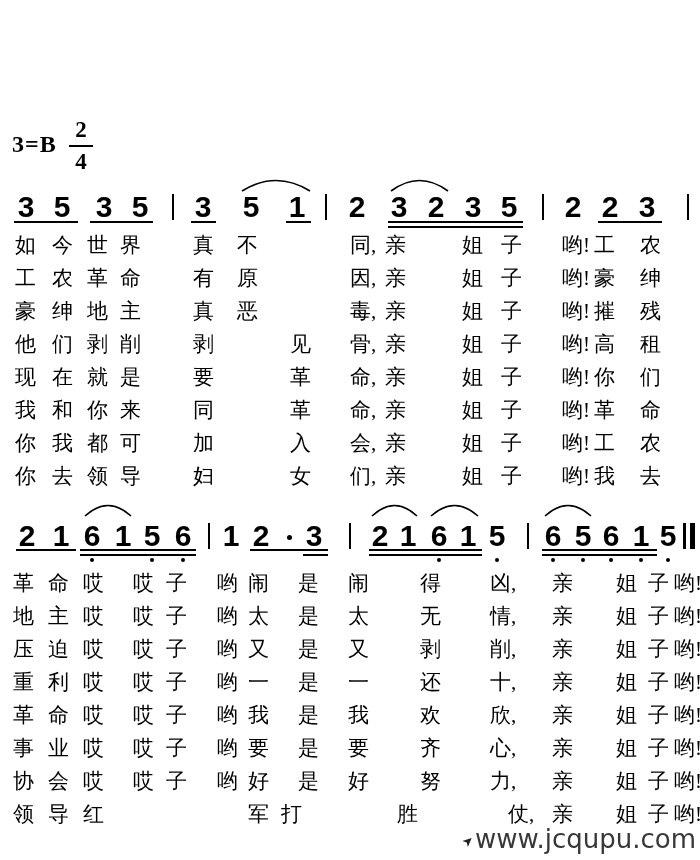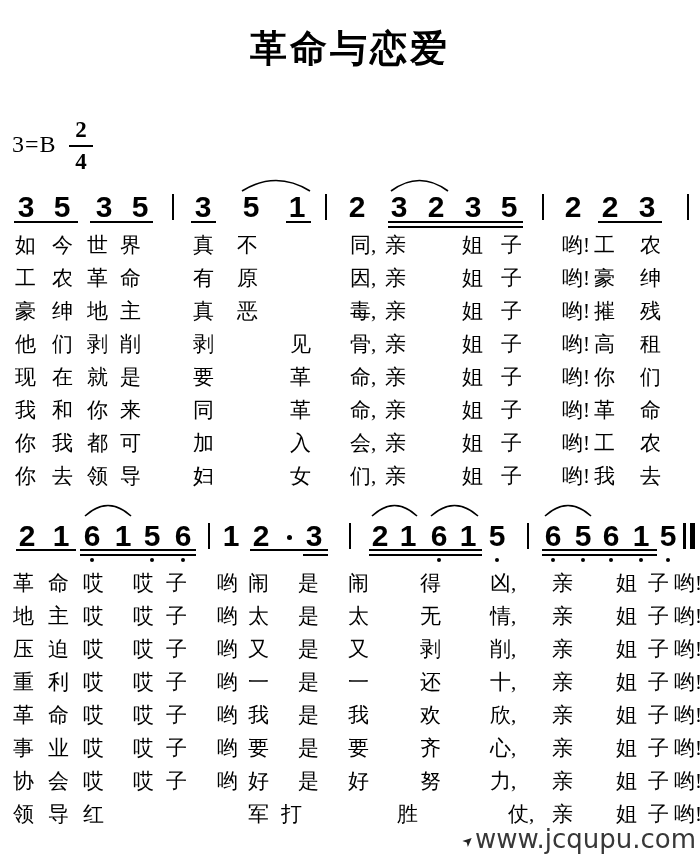--- a/index.html
+++ b/index.html
@@ -3,21 +3,21 @@
 <meta charset="utf-8">
 <style>
   html,body{margin:0;padding:0;background:#fff;}
   #page{position:relative;width:700px;height:860px;background:#ffffff;overflow:hidden;
         font-family:"Liberation Serif","DejaVu Serif",serif;color:#000;}
   .layer{position:absolute;inset:0;}
   
   #title{position:absolute;top:4px;left:0;width:700px;text-align:center;
          font-size:37px;font-weight:bold;letter-spacing:3px;line-height:1.1;}
   
-  #tonic{position:absolute;left:12px;top:131px;font-size:24px;font-weight:normal;letter-spacing:1px;}
+  #tonic{position:absolute;left:12px;top:131px;font-size:24px;font-weight:bold;letter-spacing:1px;}
   #meter{position:absolute;left:66px;top:116px;width:30px;text-align:center;}
   #meter .mnum,#meter .mden{display:block;font-size:23px;font-weight:bold;line-height:1.2;}
   #meter .mbar{display:block;width:24px;height:2px;background:#000;margin:1px auto;}
   
   .note{position:absolute;transform:translateX(-50%);
         font-family:"Liberation Sans","DejaVu Sans",sans-serif;
         font-size:30px;font-weight:600;line-height:1;}
   .beam{position:absolute;height:2px;background:#000;}
   .barline{position:absolute;width:2px;background:#000;}
   .slur{position:absolute;overflow:visible;}
@@ -27,21 +27,20 @@
   .syl{position:absolute;font-size:21px;line-height:1.1;white-space:nowrap;}
   
   #watermark{position:absolute;top:824px;right:4px;display:flex;align-items:center;gap:3px;
              color:#383838;font-family:"DejaVu Sans","Liberation Sans",sans-serif;font-size:26px;}
   #watermark .cursor{display:inline-block;transform:rotate(-42deg) translateY(2px);font-size:13px;color:#222;}
 </style>
 </head>
 <body>
 
 <div id="page">
-  <h1 id="title">革命与恋爱</h1>
 
   <div>
     <span id="tonic">3=B</span>
     <span id="meter">
       <span class="mnum">2</span>
       <span class="mbar"></span>
       <span class="mden">4</span>
     </span>
   </div>
 

